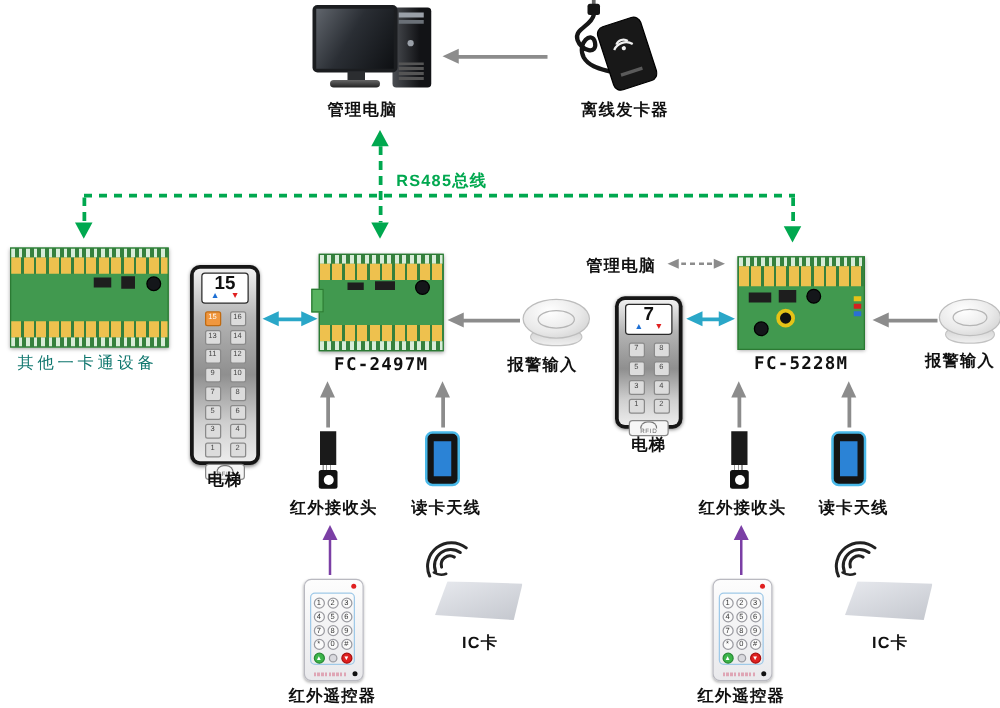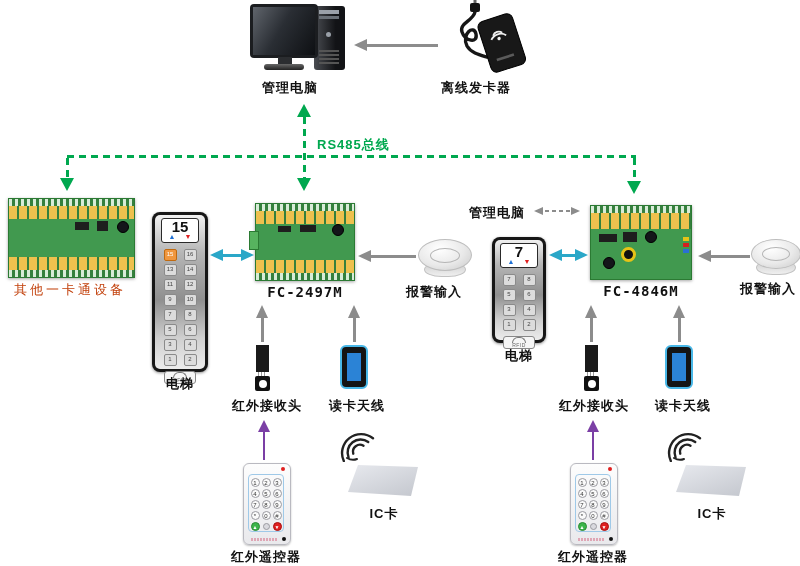--- a/index.html
+++ b/index.html
@@ -4,21 +4,21 @@
 <style>
   :root{
     --green:#00a84f; --cyan:#2aa7c8; --gray:#8c8c8c; --purple:#7b3fa5;
     --pcb:#41994f; --pcbdark:#35803d; --relay:#eec14e;
   }
   html,body{margin:0;padding:0;background:#fff;}
   #canvas{position:relative;width:800px;height:566px;background:#fff;overflow:hidden;
           font-family:"Liberation Sans",sans-serif;}
   .lbl{position:absolute;font-weight:bold;font-size:13px;color:#111;text-align:center;
        letter-spacing:1px;white-space:nowrap;}
-  .lbl.serif{font-family:"DejaVu Serif",serif;font-weight:normal;letter-spacing:3px;color:#c2410c;}
+  .lbl.serif{font-family:"DejaVu Serif",serif;font-weight:normal;letter-spacing:3px;color:#0f766e;}
   .lbl.mono{font-family:"DejaVu Sans Mono",monospace;font-size:14px;letter-spacing:1px;}
   .lbl.green{color:var(--green);}
   
   .ln{position:absolute;}
   .ln.gray-h{height:3px;background:var(--gray);}
   .ln.gray-v{width:3px;background:var(--gray);}
   .ln.gray-dash-h{height:2px;background:repeating-linear-gradient(90deg,var(--gray) 0 4px,transparent 4px 7px);}
   .ln.green-dash-h{height:3px;background:repeating-linear-gradient(90deg,var(--green) 0 7px,transparent 7px 12px);}
   .ln.green-dash-v{width:3px;background:repeating-linear-gradient(180deg,var(--green) 0 7px,transparent 7px 12px);}
   .ln.cyan-h{height:3px;background:var(--cyan);}
@@ -140,21 +140,21 @@
       <rect x="44" y="17" width="36" height="53" rx="6" fill="#181818" stroke="#000"></rect>
       <g stroke="#ece979" stroke-width="0" fill="none"></g>
       <g stroke="#f0f0f0" stroke-width="1.8" fill="none">
         <path d="M56 34 a6 6 0 0 1 9.6 0"></path>
         <path d="M53 37.5 a10.5 10.5 0 0 1 15.6 0"></path>
       </g>
       <circle cx="60.8" cy="38.5" r="1.7" fill="#f0f0f0"></circle>
       <rect x="52" y="57" width="18" height="2.6" fill="#5a5a5a"></rect>
     </g>
   </svg>
-  <div class="lbl" style="left:432px;top:79px;width:88px;">离线发卡器</div>
+  <div class="lbl" style="left:456px;top:79px;width:88px;">离线发卡器</div>
 
   <div class="tri gy-left" style="left:354px;top:39px;"></div>
   <div class="ln gray-h" style="left:366px;top:44px;width:72px;"></div>
 
   <div class="tri g-up" style="left:297px;top:104px;"></div>
   <div class="ln green-dash-v" style="left:303px;top:117px;height:61px;"></div>
   <div class="tri g-down" style="left:297px;top:178px;"></div>
   <div class="lbl green" style="left:317px;top:136px;">RS485总线</div>
   <div class="ln green-dash-h" style="left:67px;top:155px;width:569px;"></div>
   <div class="ln green-dash-v" style="left:66px;top:158px;height:20px;"></div>
@@ -283,21 +283,21 @@
       <div class="cap" style="left:54px;top:2px;"></div>
       <div class="ring" style="left:30px;top:18px;"></div>
       <div class="cap" style="left:12px;top:28px;"></div>
       <div class="dotstack" style="top:8px;">
         <span style="background:#e6c317;"></span>
         <span style="background:#d42020;"></span>
         <span style="background:#2b6fd4;"></span>
       </div>
     </div>
   </div>
-  <div class="lbl mono" style="left:590px;top:283px;width:102px;">FC-4846M</div>
+  <div class="lbl mono" style="left:590px;top:283px;width:102px;">FC-5228M</div>
 
   <div class="tri gy-left" style="left:698px;top:250px;"></div>
   <div class="ln gray-h" style="left:710px;top:255px;width:40px;"></div>
   <div class="detector" style="left:751px;top:239px;">
     <div class="det-top" style="width:48px;height:28px;">
       <div class="det-ring" style="left:10px;top:7px;width:26px;height:12px;"></div>
     </div>
     <div class="det-base" style="width:38px;"></div>
   </div>
   <div class="lbl" style="left:734px;top:280px;width:68px;">报警输入</div>

